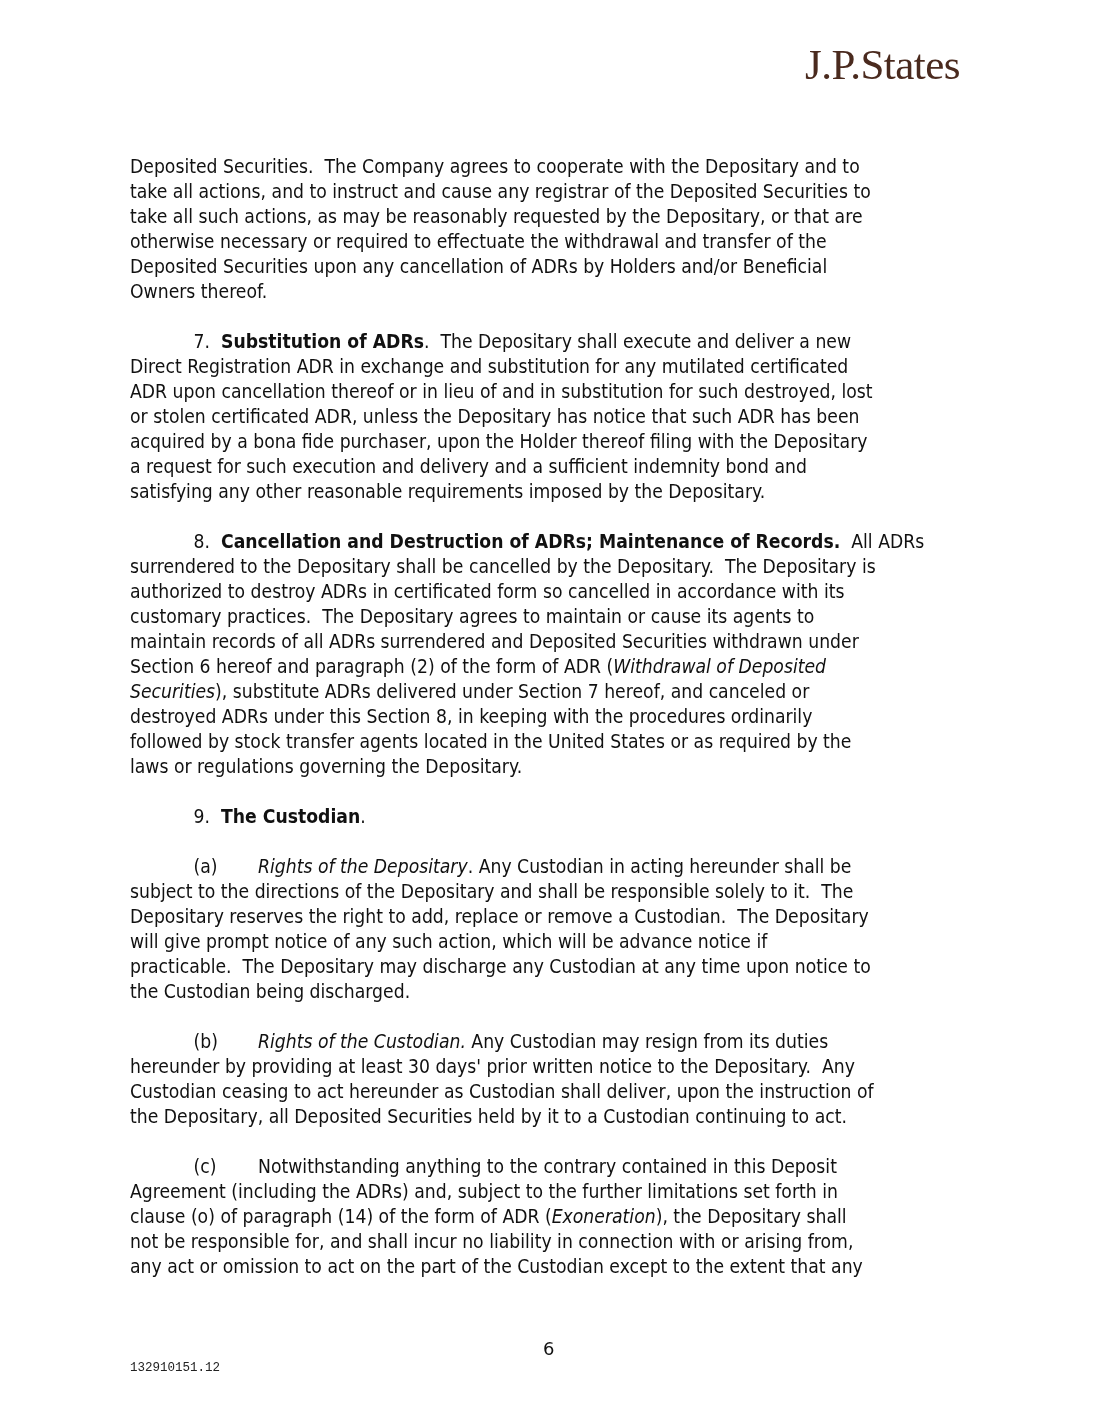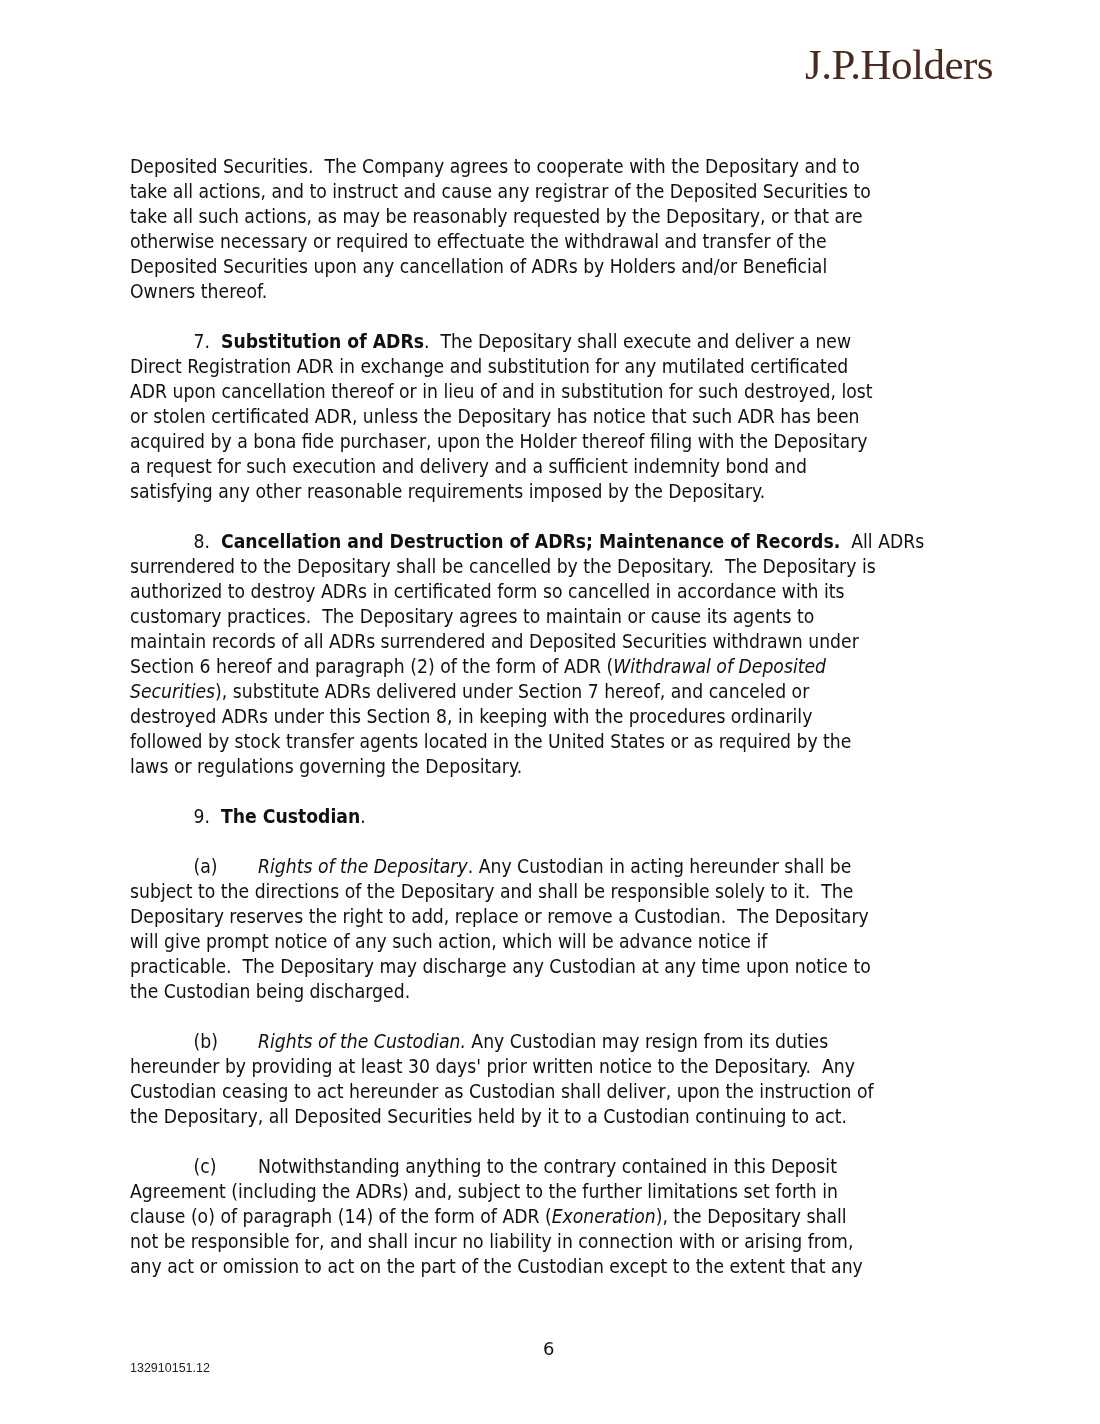--- a/index.html
+++ b/index.html
@@ -21,27 +21,27 @@
   .indent { display: inline-block; width: 71px; }
   .sub-label { display: inline-block; width: 72px; }
   b { font-weight: bold; }
   i { font-style: italic; }
   .page-number {
     position: absolute; left: 543px; top: 1338px;
     font-family: "DejaVu Sans", sans-serif; font-size: 18px; color: #111;
   }
   .doc-id {
     position: absolute; left: 130px; top: 1361px;
-    font-family: Liberation Sans, sans-serif; font-size: 12.5px; color: #222;
+    font-family: Liberation Mono, monospace; font-size: 12.5px; color: #222;
   }
 </style>
 </head>
 <body>
 
-<div class="logo">J.P.Holders</div>
+<div class="logo">J.P.States</div>
 
 <div class="body-text">
 
   <div>
     <span class="line">Deposited Securities.  The Company agrees to cooperate with the Depositary and to</span>
     <span class="line">take all actions, and to instruct and cause any registrar of the Deposited Securities to</span>
     <span class="line">take all such actions, as may be reasonably requested by the Depositary, or that are</span>
     <span class="line">otherwise necessary or required to effectuate the withdrawal and transfer of the</span>
     <span class="line">Deposited Securities upon any cancellation of ADRs by Holders and/or Beneficial</span>
     <span class="line">Owners thereof.</span>

